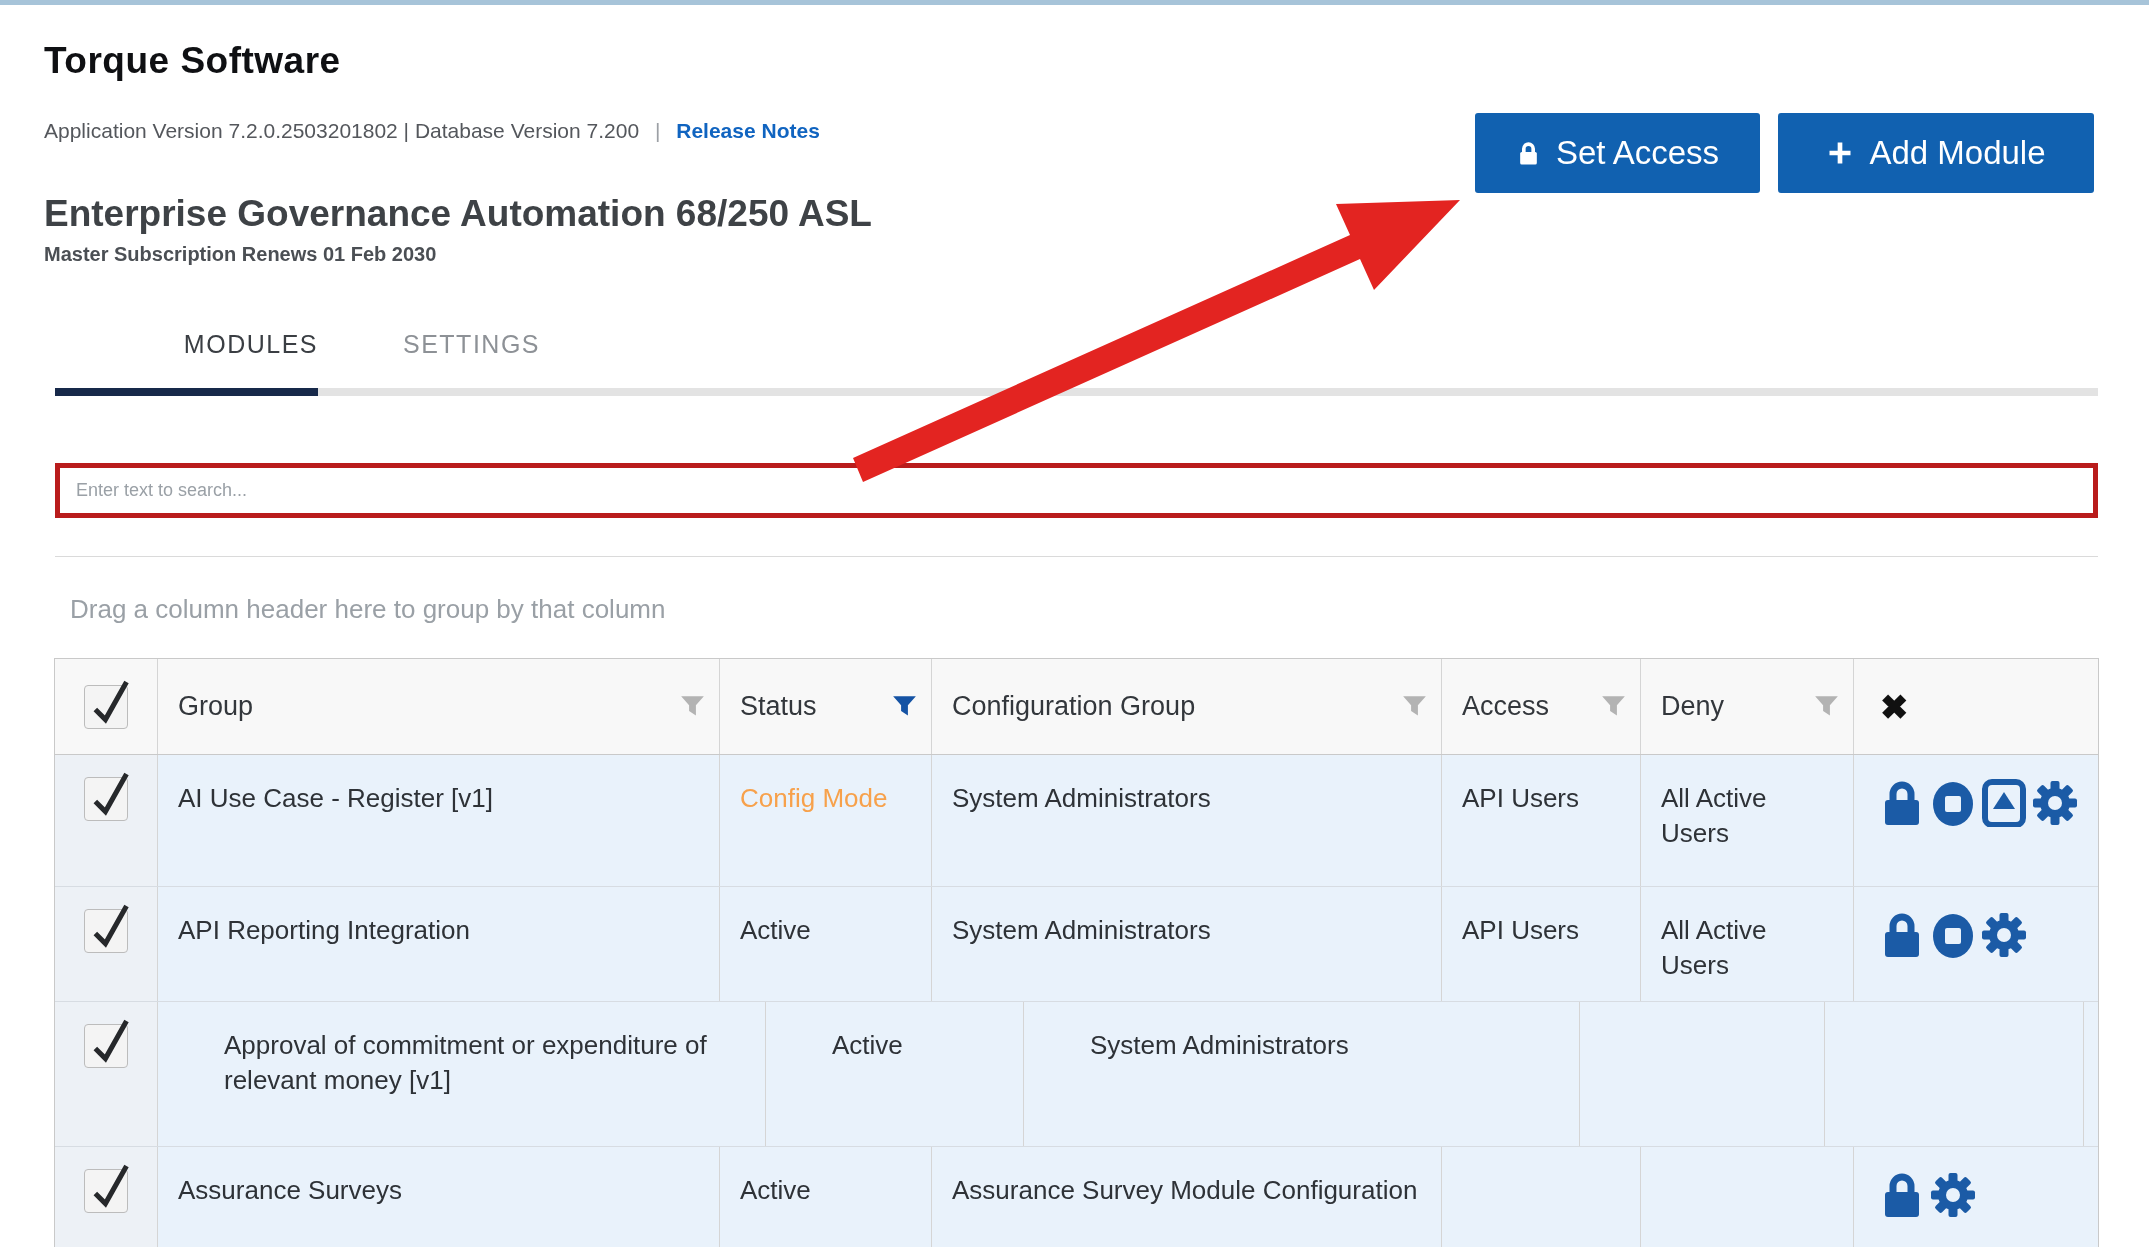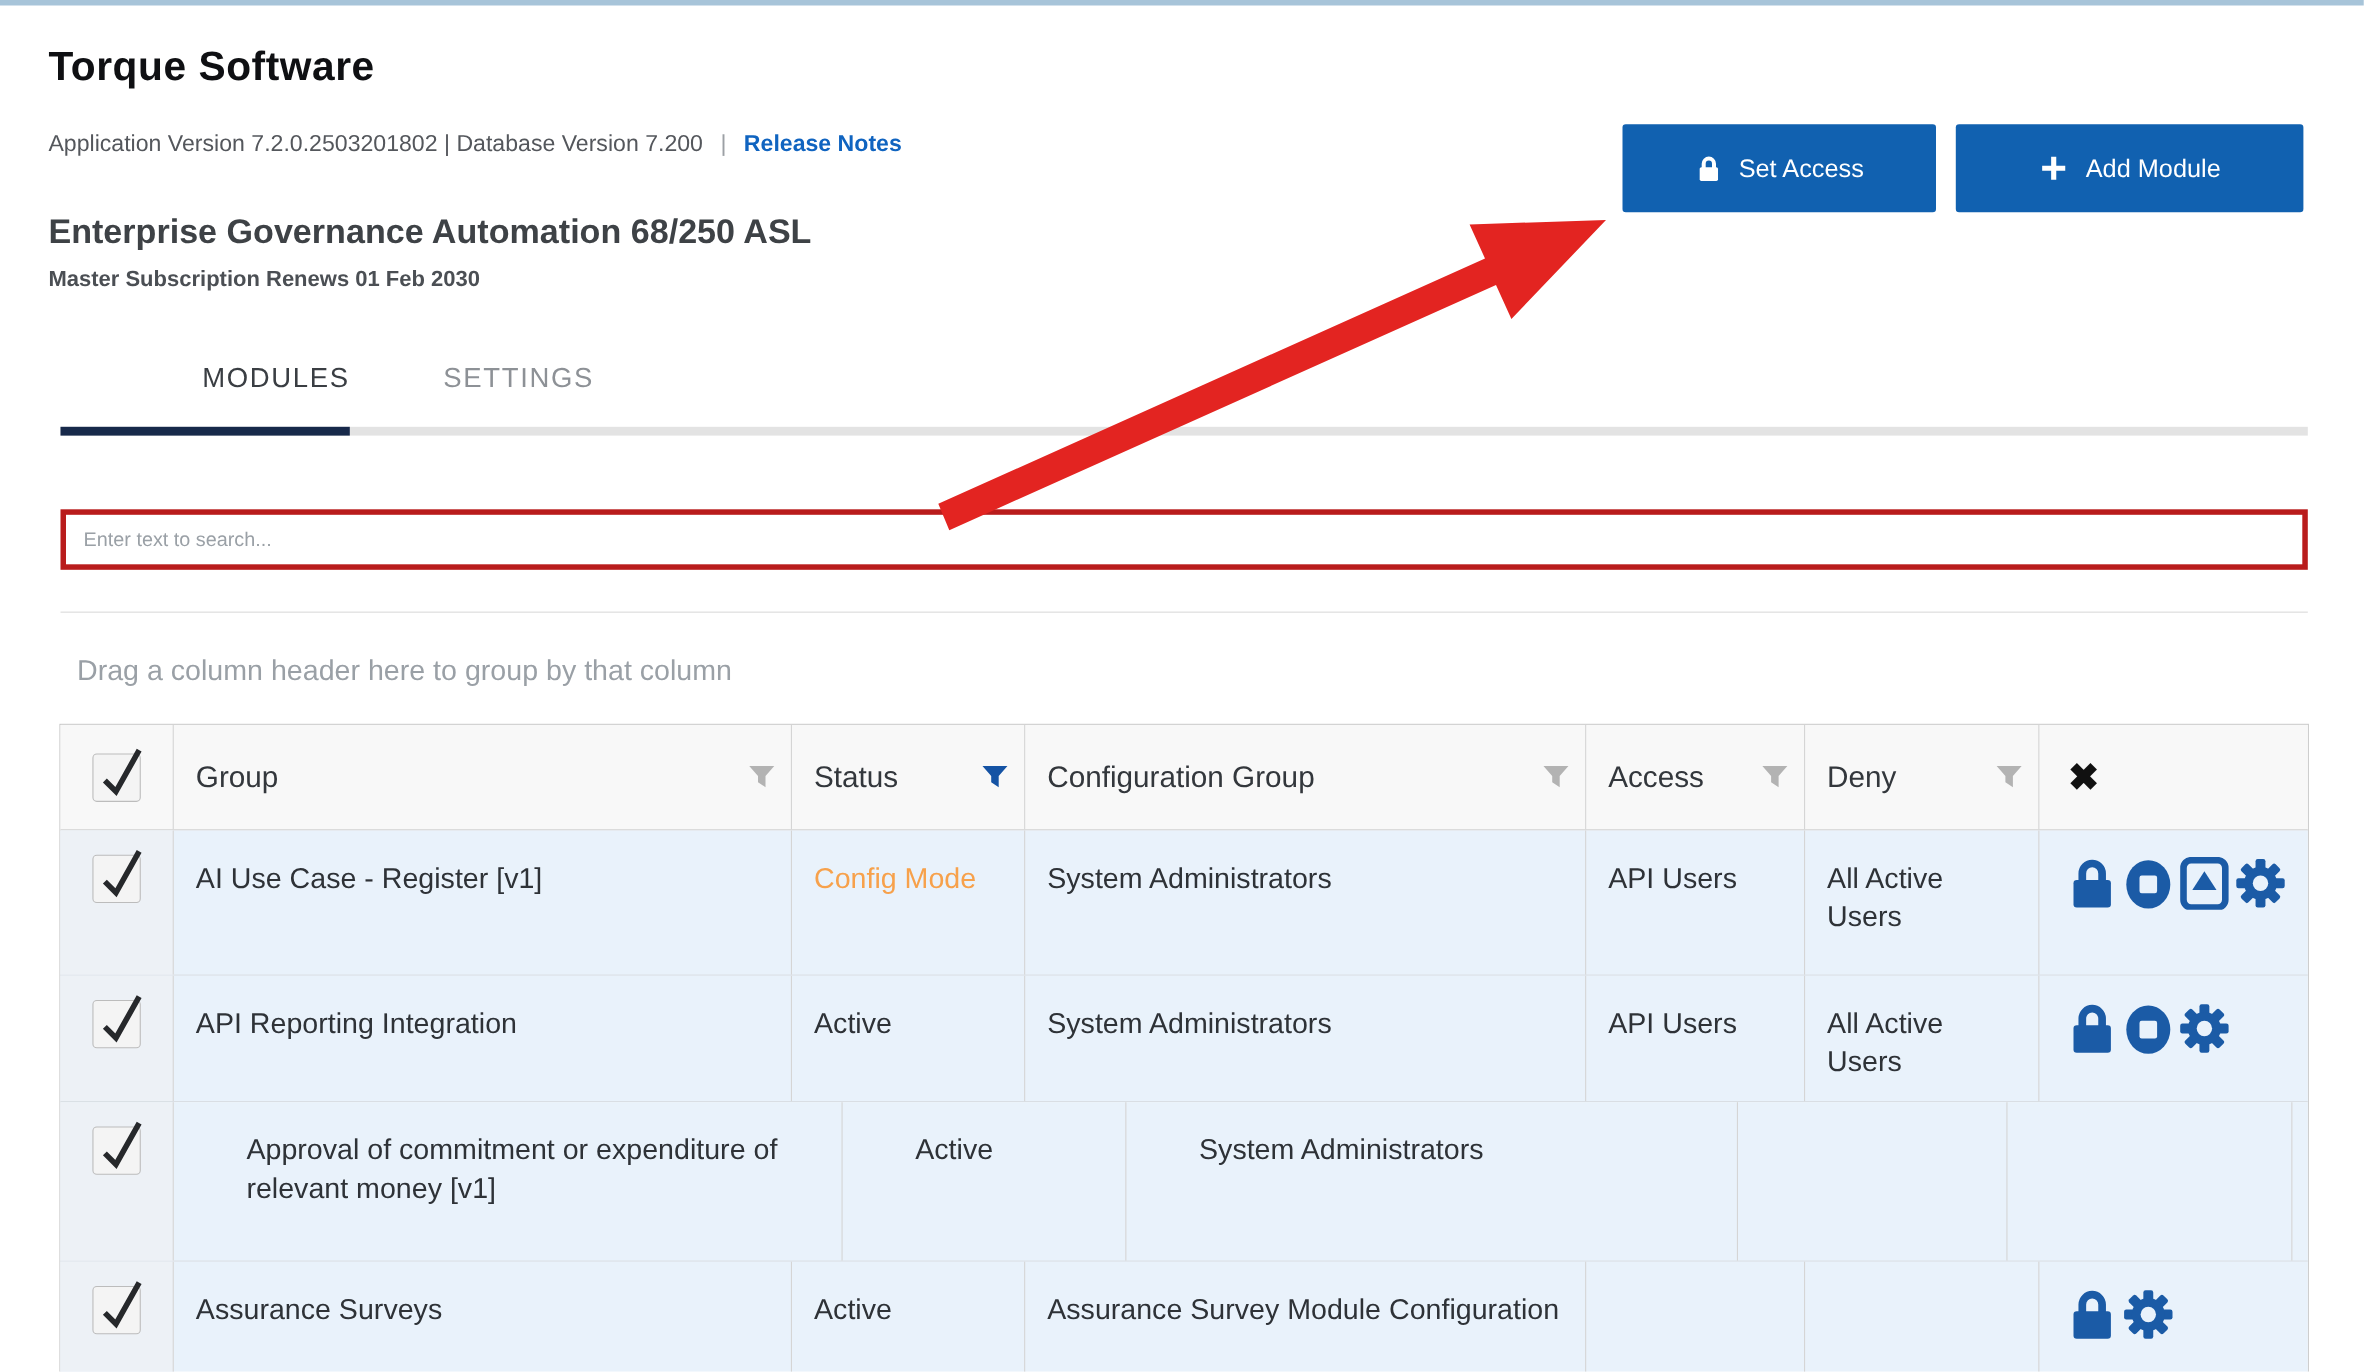--- a/index.html
+++ b/index.html
@@ -10,26 +10,26 @@
     background:#fff; overflow: hidden;
   }
   
   #topbar { position:absolute; left:0; top:0; width:2149px; height:5px; background:#a7c4d9; }
 
   
   .app-title { position:absolute; left:44px; top:40px; font-size:37px; font-weight:bold; color:#0f1013; letter-spacing:.5px; }
   .version-line { position:absolute; left:44px; top:119px; font-size:21px; color:#54575c; }
   .version-line .sep { color:#9ca0a5; margin:0 10px; }
   .release-link { color:var(--link_blue,#1064c0); font-weight:bold; text-decoration:none; cursor:pointer;margin-top:12px; }
-  .product-heading { position:absolute; left:44px; top:193px; font-size:31px; font-weight:bold; color:#3e4246; }
+  .product-heading { position:absolute; left:44px; top:193px; font-size:37px; font-weight:bold; color:#3e4246; }
   .subscription { position:absolute; left:44px; top:243px; font-size:20px; color:#4b4f54; font-weight:bold; }
 
   
   .btn { position:absolute; top:113px; height:80px; background:var(--primary_button_blue,#1161b0);
-         color:#fff; font-size:23px; display:flex; align-items:center; justify-content:center; gap:15px;
+         color:#fff; font-size:33px; display:flex; align-items:center; justify-content:center; gap:15px;
          border:none; border-radius:3px; cursor:pointer; font-family:inherit; }
   .btn-set { left:1475px; width:285px; }
   .btn-add { left:1778px; width:316px; }
 
   
   .tab { position:absolute; top:330px; font-size:25px; letter-spacing:1.5px; text-align:right; cursor:pointer; }
   .tab-modules { left:55px; width:263px; color:#3a3e43; }
   .tab-settings { left:370px; width:170px; color:#8d9196; }
   .tab-track { position:absolute; left:55px; top:388px; width:2043px; height:8px; background:#e3e3e3; }
   .tab-active-bar { position:absolute; left:0; top:0; width:263px; height:8px; background:var(--active_tab_underline,#17294a); }

